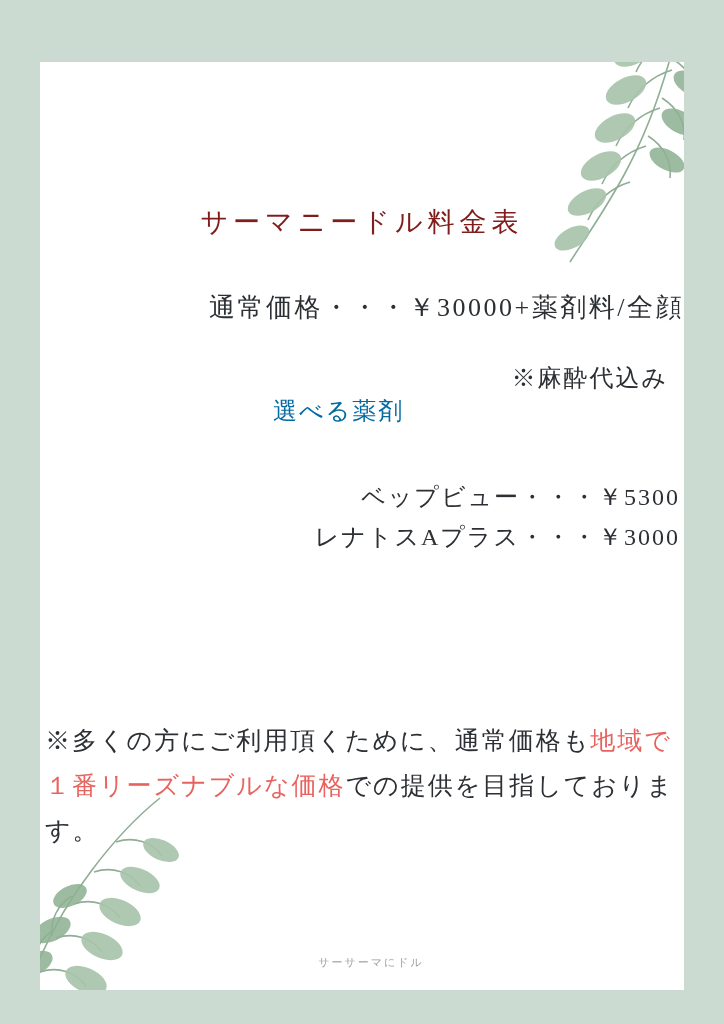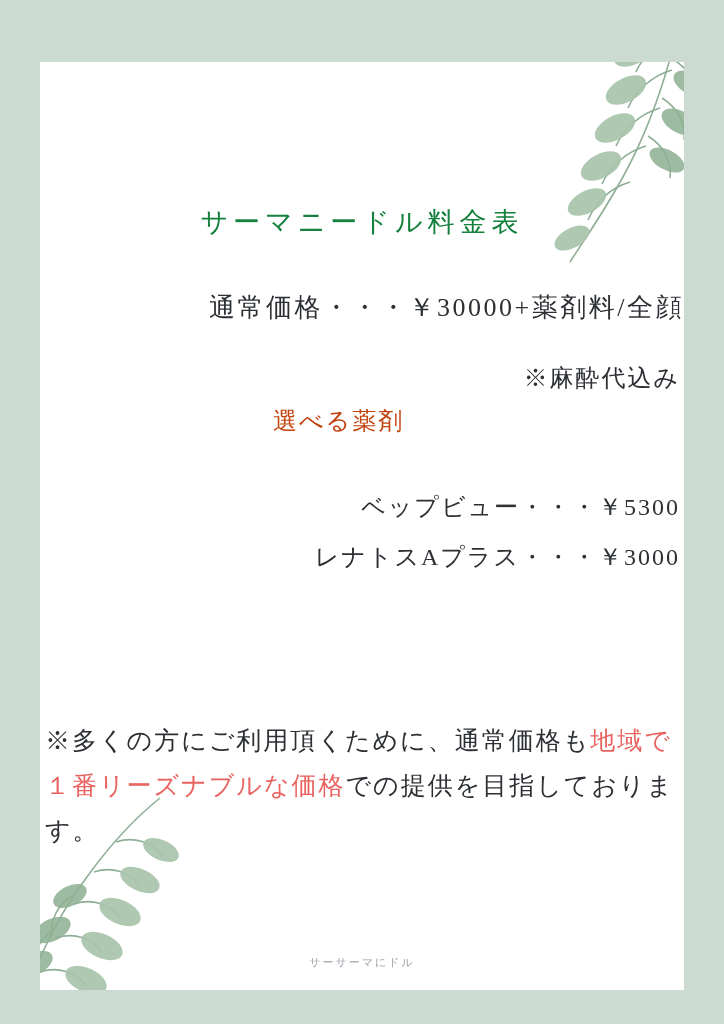--- a/index.html
+++ b/index.html
@@ -54,69 +54,68 @@
   }
 
   .title {
     position: absolute;
     top: 142px;
     left: 0;
     width: 644px;
     text-align: center;
     font-size: 27px;
     letter-spacing: 5px;
-    color: #15803d;
+    color: #7f1d1d;
     white-space: nowrap;
   }
 
   .price-main {
     position: absolute;
     top: 228px;
     left: 0;
     width: 644px;
     text-align: right;
     font-size: 26px;
     letter-spacing: 2.5px;
     color: #2c2f33;
     white-space: nowrap;
   }
 
   .anesthesia {
     position: absolute;
     top: 300px;
-    right: 4px;
+    right: 16px;
     font-size: 24px;
     letter-spacing: 2px;
     color: #2c2f33;
     white-space: nowrap;
   }
 
   .choose-label {
     position: absolute;
-    top: 343px;
+    top: 333px;
     left: 233px;
     font-size: 24px;
     letter-spacing: 2px;
-    color: #c2410c;
+    color: #0369a1;
     white-space: nowrap;
   }
 
   .options {
     position: absolute;
     top: 415px;
     right: 4px;
     text-align: right;
   }
   .option-row {
     font-size: 24px;
     letter-spacing: 2px;
     color: #2c2f33;
     white-space: nowrap;
     line-height: 40px;
-    margin-top: 10px;
   }
 
   .note {
     position: absolute;
     top: 656px;
     left: 5px;
     width: 640px;
     font-size: 25px;
     letter-spacing: 2px;
     line-height: 45px;
@@ -129,20 +128,21 @@
   .footer-caption {
     position: absolute;
     bottom: 20px;
     left: 0;
     width: 644px;
     text-align: center;
     font-size: 11px;
     letter-spacing: 2px;
     color: #9aa0a6;
     white-space: nowrap;
+    padding-left: 9px;
   }
 </style>
 </head>
 <body>
 
 <div class="poster">
 
   <div class="leaf-cluster leaf-top-right">
     <svg viewBox="0 0 220 290" xmlns="http://www.w3.org/2000/svg">
       <g stroke="#8fae95" stroke-width="1.6" fill="none">

